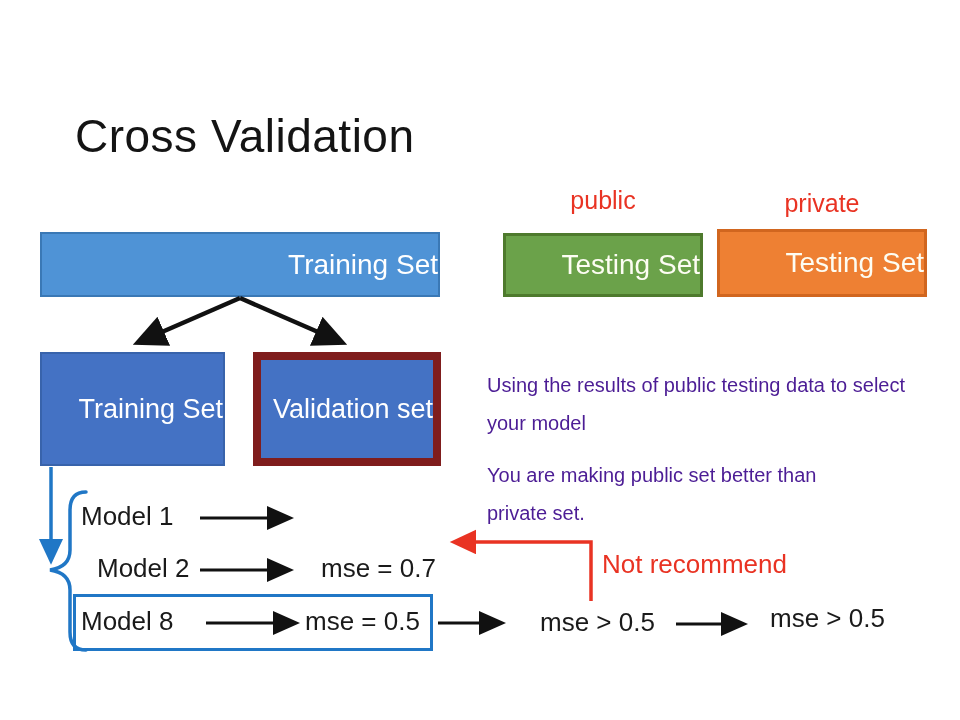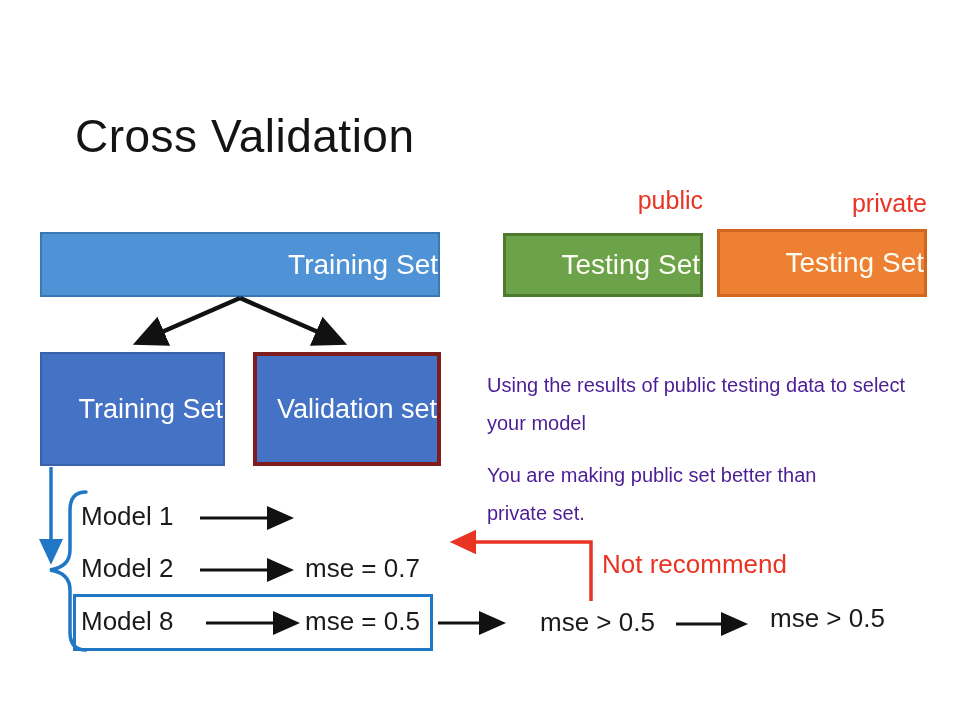--- a/index.html
+++ b/index.html
@@ -12,27 +12,27 @@
     left:75px;top:76px;font-size:46px;color:#141414;letter-spacing:0.5px;margin-top:33px;
   }
   .box{
     display:flex;align-items:center;justify-content:flex-end;
     color:#ffffff;text-align:center;box-sizing:border-box;
   }
   .box-trainall{left:40px;top:232px;width:400px;height:65px;background:#4f93d6;border:2px solid #3a78b5;font-size:28px;}
   .box-public {left:503px;top:233px;width:200px;height:64px;background:#6ba24a;border:3px solid #4e7a2d;font-size:28px;color:#fdfdf3;}
   .box-private{left:717px;top:229px;width:210px;height:68px;background:#ee8033;border:3px solid #d1661f;font-size:28px;color:#fdfdf3;}
   .box-train  {left:40px;top:352px;width:185px;height:114px;background:#4472c4;border:2px solid #3863ab;font-size:27px;line-height:44px;}
-  .box-valid  {left:253px;top:352px;width:188px;height:114px;background:#4472c4;border:4px solid #7f1d1d;font-size:27px;line-height:44px;}
-  .red-label{color:#e93323;font-size:25px;text-align:right;}
+  .box-valid  {left:253px;top:352px;width:188px;height:114px;background:#4472c4;border:8px solid #7f1d1d;font-size:27px;line-height:44px;}
+  .red-label{color:#e93323;font-size:25px;text-align:center;}
   .lbl-public{left:503px;top:186px;width:200px;}
   .lbl-private{left:717px;top:189px;width:210px;}
   .model-name{font-size:26px;}
   .mse-val{font-size:26px;}
-  .row-1{top:501px;} .row-2{top:553px;} .row-3{top:606px;}
+  .row-1{top:501px;} .row-2{top:553px;margin-left:16px;} .row-3{top:606px;}
   .col-name{left:81px;} .col-mse{left:305px;}
   .notes{left:487px;top:366px;font-size:20px;line-height:38px;color:#4c1d95;}
   .notes p{margin:0 0 14px 0;}
   .notes .p1{width:450px;}
   .notes .p2{width:380px;}
   .not-recommend{left:602px;top:549px;font-size:26px;color:#e93323;}
   .mse-pub{left:540px;top:607px;font-size:26px;}
   .mse-priv{left:770px;top:603px;font-size:26px;}
   .model3-frame{
     left:73px;top:594px;width:360px;height:57px;

